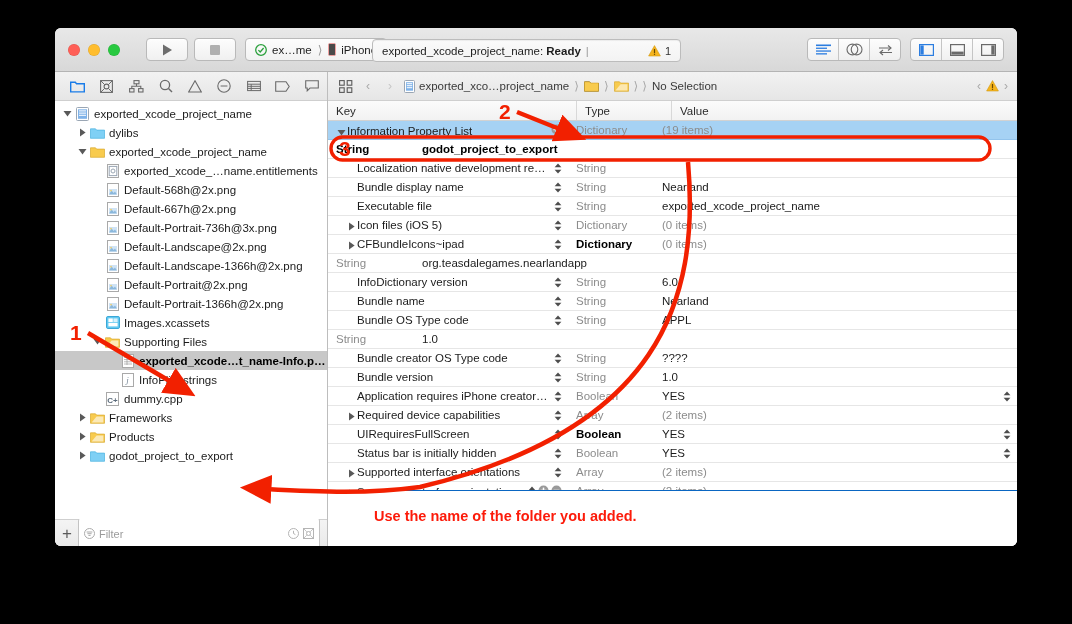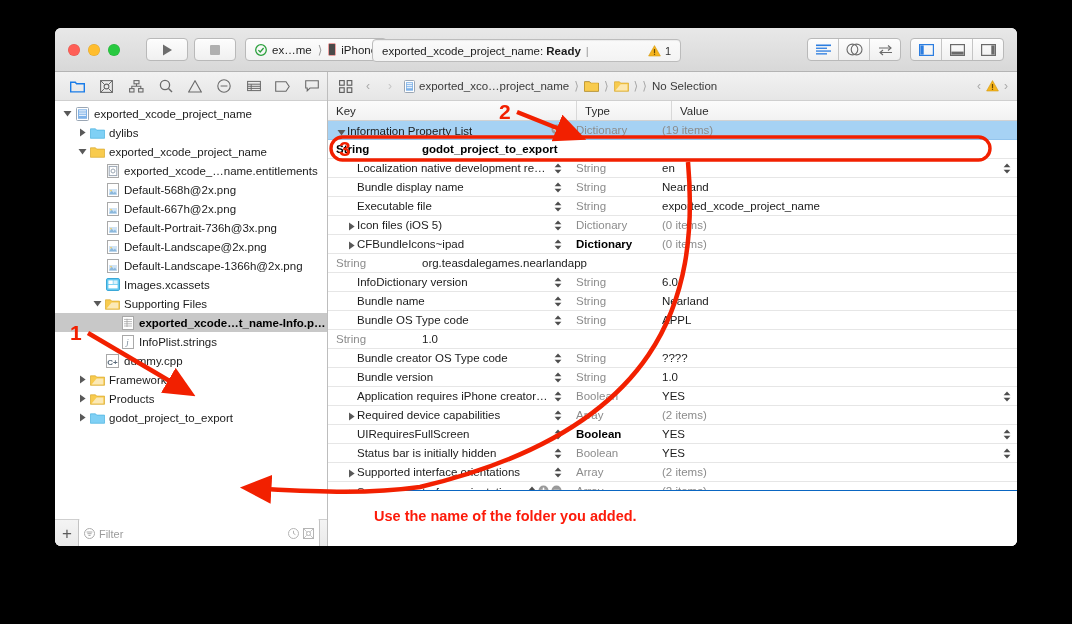--- a/index.html
+++ b/index.html
@@ -434,20 +434,46 @@
                   <path d="M2 11.5 L4.6 7.6 L6.6 10 L8 8.6 L10 11.5 z" fill="#8bb8dc"></path>
                   <circle cx="4" cy="7.6" r="0.9" fill="#f0d070"></circle>
                 </svg>
               </span>
               <span class="tlabel">Default-Landscape-1366h@2x.png</span>
             </div>
             <div class="trow">
               <span style="width:36px;flex:0 0 36px"></span>
               <span class="tw"></span>
               <span class="ti">
+                <svg width="12" height="14" viewBox="0 0 12 14">
+                  <rect x="0.5" y="0.5" width="11" height="13" fill="#fff" stroke="#a9a9a9"></rect>
+                  <rect x="2" y="6" width="8" height="5.5" fill="#cfe3f5"></rect>
+                  <path d="M2 11.5 L4.6 7.6 L6.6 10 L8 8.6 L10 11.5 z" fill="#8bb8dc"></path>
+                  <circle cx="4" cy="7.6" r="0.9" fill="#f0d070"></circle>
+                </svg>
+              </span>
+              <span class="tlabel">Default-Portrait@2x.png</span>
+            </div>
+            <div class="trow">
+              <span style="width:36px;flex:0 0 36px"></span>
+              <span class="tw"></span>
+              <span class="ti">
+                <svg width="12" height="14" viewBox="0 0 12 14">
+                  <rect x="0.5" y="0.5" width="11" height="13" fill="#fff" stroke="#a9a9a9"></rect>
+                  <rect x="2" y="6" width="8" height="5.5" fill="#cfe3f5"></rect>
+                  <path d="M2 11.5 L4.6 7.6 L6.6 10 L8 8.6 L10 11.5 z" fill="#8bb8dc"></path>
+                  <circle cx="4" cy="7.6" r="0.9" fill="#f0d070"></circle>
+                </svg>
+              </span>
+              <span class="tlabel">Default-Portrait-1366h@2x.png</span>
+            </div>
+            <div class="trow">
+              <span style="width:36px;flex:0 0 36px"></span>
+              <span class="tw"></span>
+              <span class="ti">
                 <svg width="14" height="13" viewBox="0 0 14 13">
                   <rect x="0.5" y="0.5" width="13" height="12" rx="1.4" fill="#62c8f0" stroke="#3aa8d8"></rect>
                   <rect x="2.4" y="2.4" width="4.4" height="3.6" fill="#fff"></rect>
                   <rect x="7.4" y="2.4" width="4.2" height="3.6" fill="#d9f1fb"></rect>
                   <rect x="2.4" y="6.8" width="9.2" height="3.6" fill="#fff"></rect>
                 </svg>
               </span>
               <span class="tlabel">Images.xcassets</span>
             </div>
             <div class="trow">
@@ -687,29 +713,20 @@
                 <span class="ctl">
                   <span class="stepper">
                     <svg width="8" height="11" viewBox="0 0 8 11">
                       <polygon points="4,0.6 7.4,4.3 0.6,4.3" fill="#4d4d4d"></polygon>
                       <polygon points="4,10.4 7.4,6.7 0.6,6.7" fill="#4d4d4d"></polygon>
                     </svg>
                   </span>
                 </span>
               </div>
               <div class="pt gray">String</div>
-              <div class="pv">
-                <span class="">en</span>
-                <span class="stepper">
-                  <svg width="8" height="11" viewBox="0 0 8 11">
-                    <polygon points="4,0.6 7.4,4.3 0.6,4.3" fill="#4d4d4d"></polygon>
-                    <polygon points="4,10.4 7.4,6.7 0.6,6.7" fill="#4d4d4d"></polygon>
-                  </svg>
-                </span>
-              </div>
             </div>
             <div class="prow">
               <div class="pk">
                 <span style="width:18px;flex:0 0 18px"></span>
                 <span class="disc"></span>
                 <span class="kt">Bundle display name</span>
                 <span class="ctl">
                   <span class="stepper">
                     <svg width="8" height="11" viewBox="0 0 8 11">
                       <polygon points="4,0.6 7.4,4.3 0.6,4.3" fill="#4d4d4d"></polygon>

